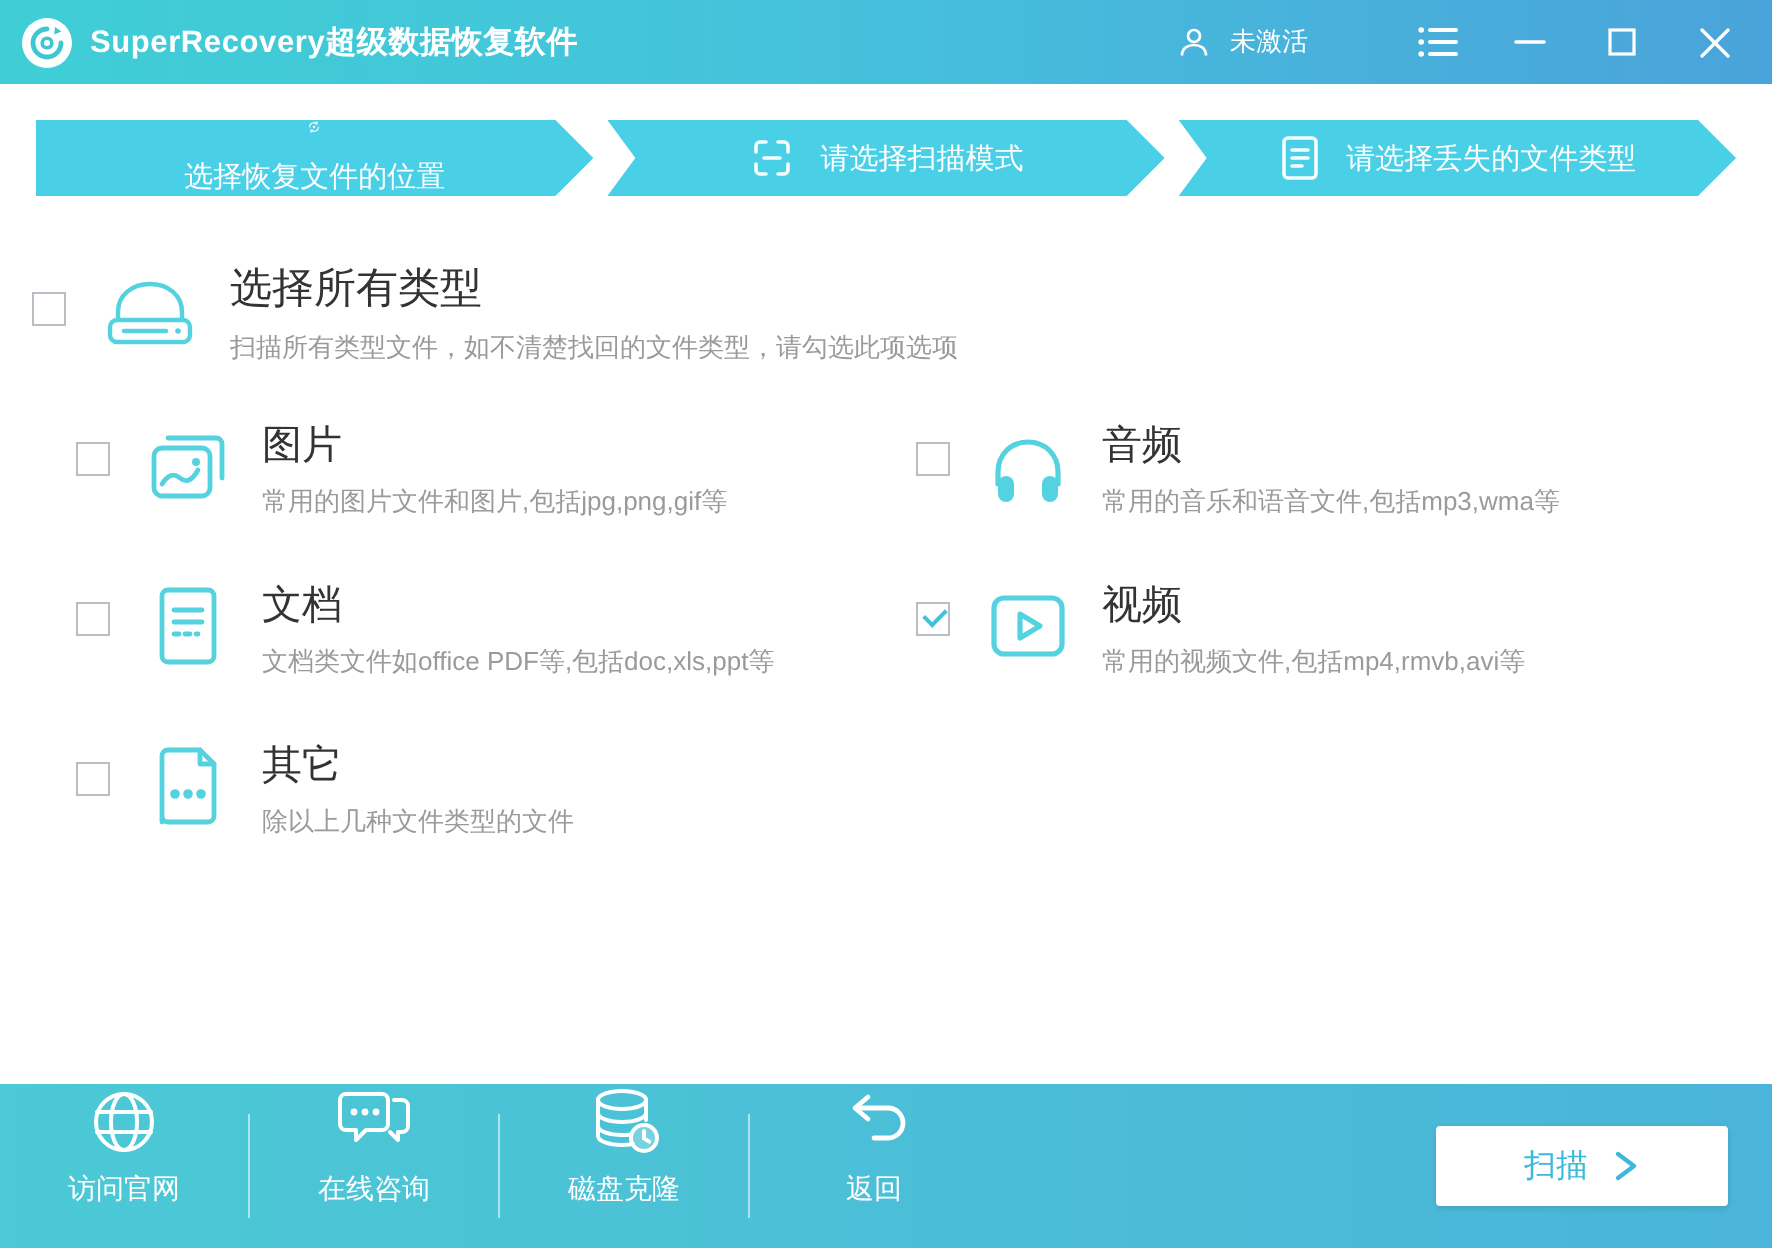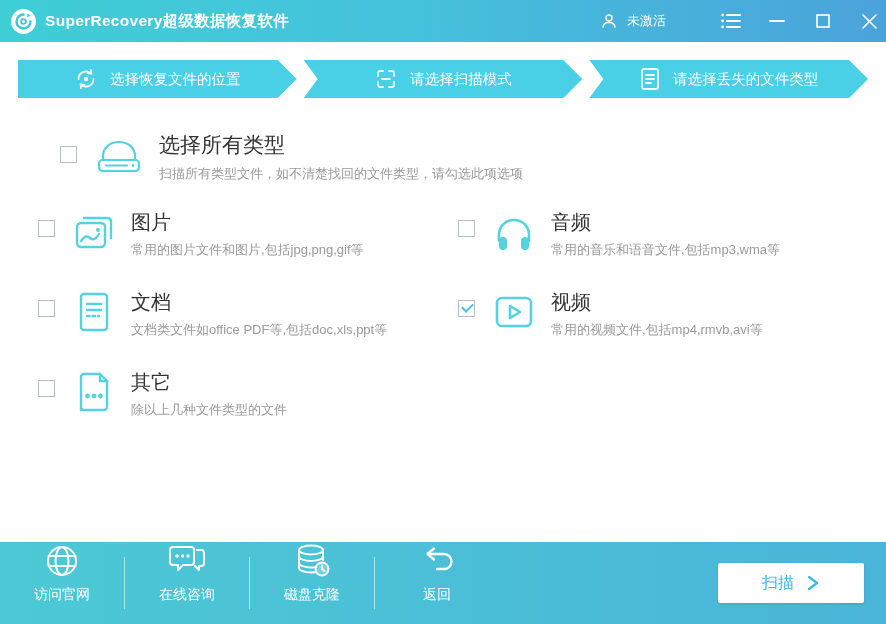--- a/index.html
+++ b/index.html
@@ -10,21 +10,21 @@
     position: relative;
     overflow: hidden;
   }
 
   
   .titlebar {
     height: 42px;
     background: linear-gradient(90deg, #3fced6 0%, #45c2dc 45%, #4aa3da 100%);
     display: flex;
     align-items: center;
-    padding: 0 2px 0 10px;
+    padding: 0 14px 0 10px;
     color: #fff;
   }
   .logo-badge { width: 27px; height: 27px; margin-right: 8px; flex: 0 0 auto; }
   .app-title { font-size: 15.5px; font-weight: bold; letter-spacing: .3px; }
   .titlebar-spacer { flex: 1; }
   .activation {
     display: flex; align-items: center; gap: 9px;
     font-size: 13px; margin-right: 34px; cursor: pointer;
   }
   .win-btn {
@@ -39,30 +39,30 @@
   }
   .step {
     flex: 1; height: 100%;
     background: #49cfe6;
     color: #fff;
     display: flex; align-items: center; justify-content: center; gap: 12px;
     font-size: 14.5px;
     margin-right: 7px;
     clip-path: polygon(0 0, calc(100% - 19px) 0, 100% 50%, calc(100% - 19px) 100%, 0 100%, 14px 50%);
   }
-  .step:first-child { clip-path: polygon(0 0, calc(100% - 19px) 0, 100% 50%, calc(100% - 19px) 100%, 0 100%); }
+  .step:first-child { clip-path: polygon(0 0, calc(100% - 19px) 0, 100% 50%, calc(100% - 19px) 100%, 0 100%); flex-direction: column; }
   .step:last-child { margin-right: 0; }
   .step svg { opacity: .95; }
 
   
   .content { position: absolute; top: 98px; left: 0; right: 0; bottom: 82px; background: #fff; }
 
   .select-all-row {
     display: flex; align-items: flex-start;
-    padding: 34px 0 0 60px;
+    padding: 34px 0 0 16px;
   }
   .checkbox {
     width: 17px; height: 17px; border: 1px solid #b9bec4; background: #fff;
     display: inline-block; position: relative; cursor: pointer; flex: 0 0 auto;
   }
   .checkbox[data-checked="true"]::after {
     content: "";
     position: absolute; left: 3px; top: 2px;
     width: 9px; height: 5px;
     border-left: 2px solid #3fc3da; border-bottom: 2px solid #3fc3da;

